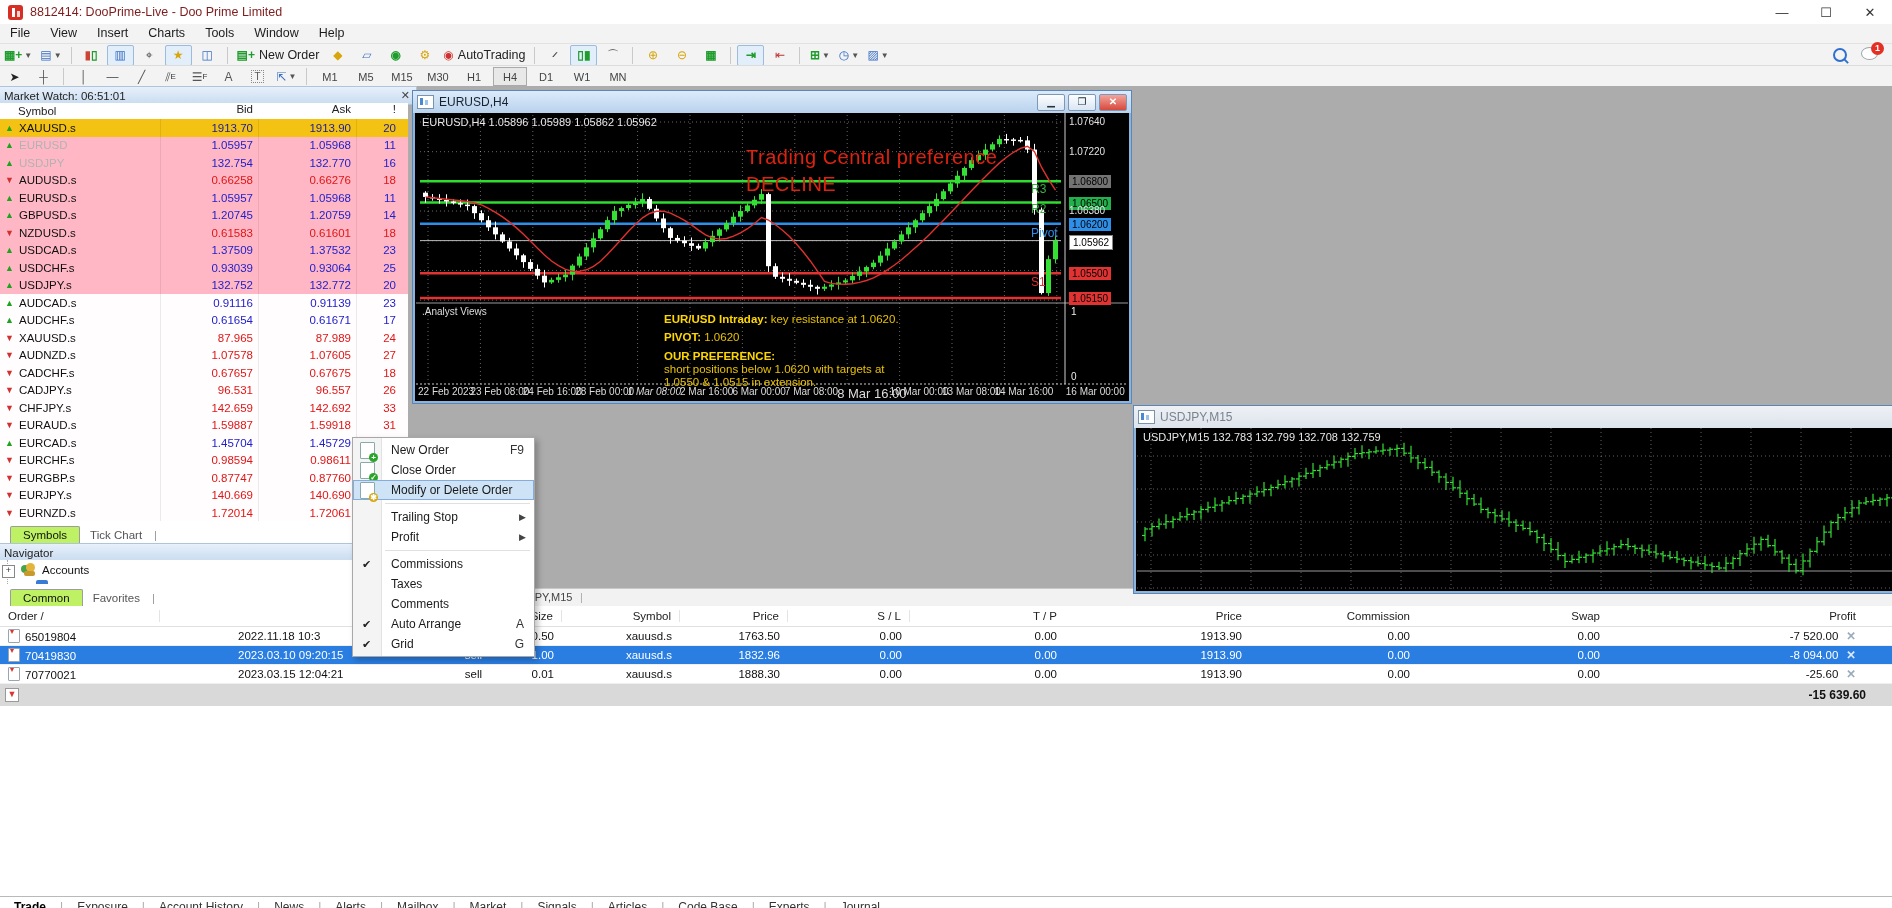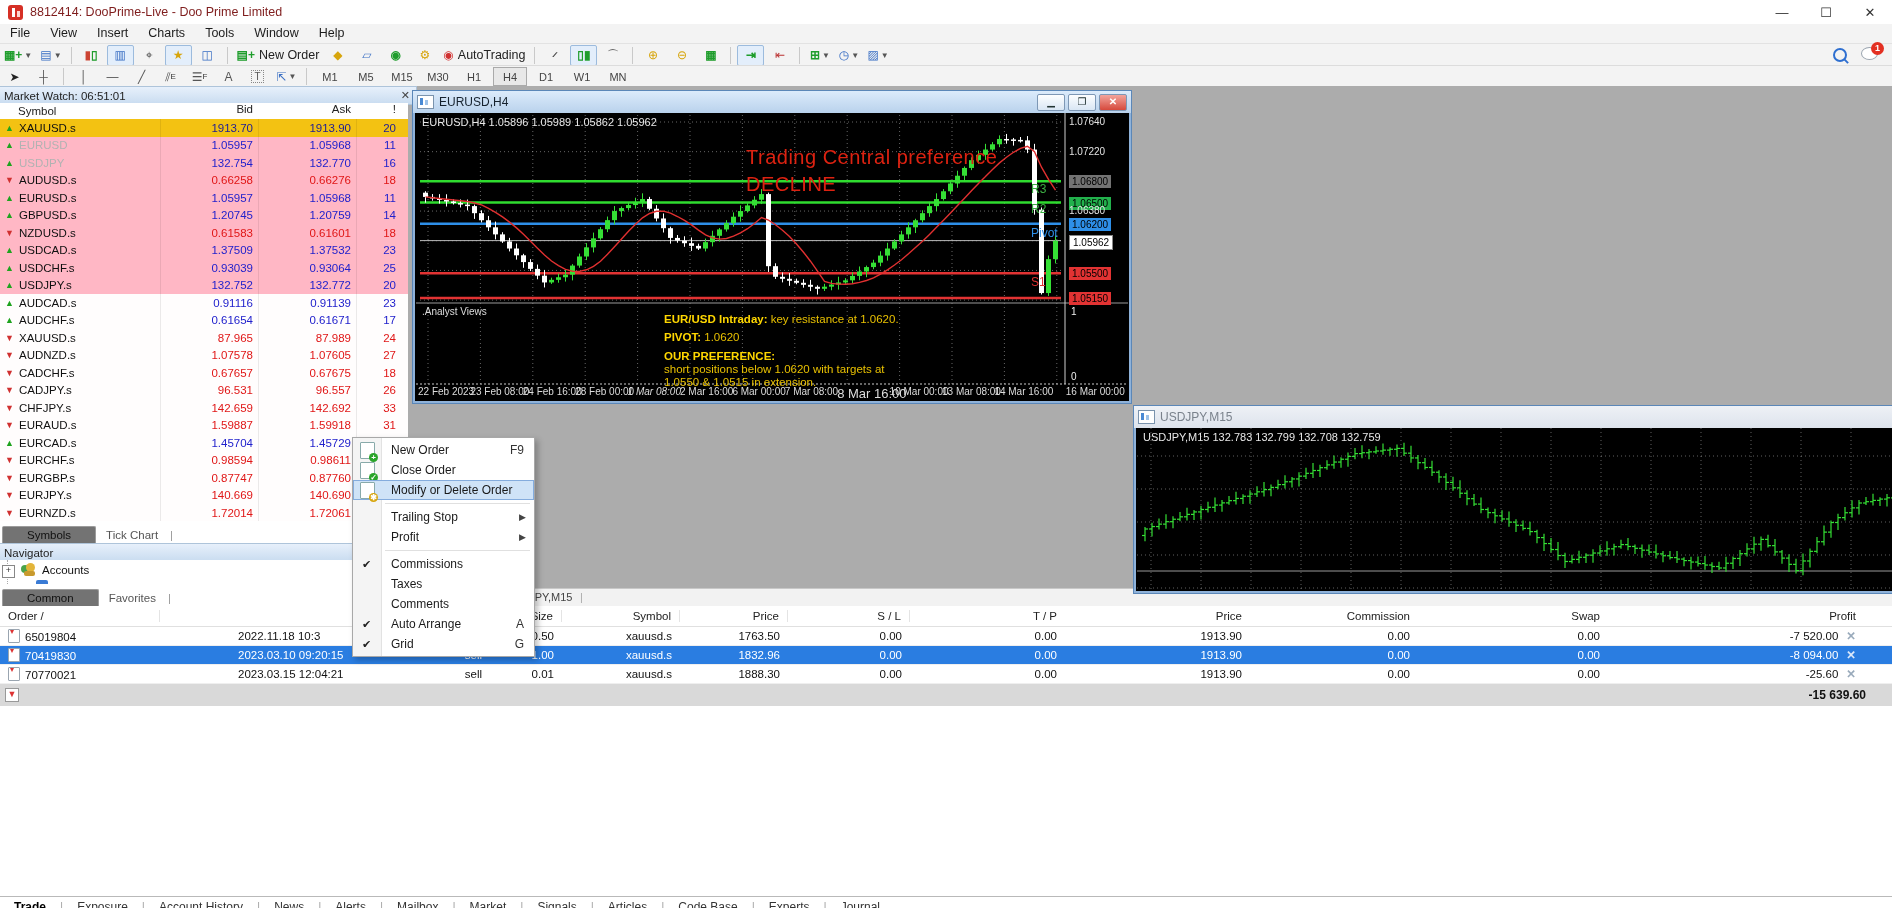--- a/index.html
+++ b/index.html
@@ -52,21 +52,21 @@
   .mwc3{width:46px;text-align:right;box-sizing:border-box;padding-right:6px}
   .mw-row{display:flex;height:17.5px;align-items:center;font-size:11.5px}
   .mw-row .mwc1,.mw-row .mwc2,.mw-row .mwc3{border-left:1px solid rgba(0,0,0,0.08);height:100%;display:flex;align-items:center;justify-content:flex-end}
   .bg-gold{background:#f3c212}.bg-pink{background:#ffb7c5}.bg-white{background:#fffdfd}
   .num-blue{color:#2121cc}.num-red{color:#e01616}.num-navy{color:#1c1c96}
   .sym{color:#101010;margin-left:4px}.sym.muted{color:#b2b2b2}
   .dir{font-size:9px;width:11px;display:inline-block;text-align:center}
   .dir.up{color:#1ea31e}.dir.down{color:#d03030}
   .tabs-row{background:#ffffff;display:flex;align-items:flex-end;font-size:11.5px;border-bottom:1px solid #d0d0d0}
   #symbols-tabs{left:0;top:521px;width:408px;height:22px}
-  .tab-box{border:1px solid #9c9c9c;border-bottom:none;background:#737373;padding:2px 24px;margin-left:2px;border-radius:2px 2px 0 0;color:#111}
+  .tab-box{border:1px solid #9c9c9c;border-bottom:none;background:#bef264;padding:2px 12px;margin-left:10px;border-radius:2px 2px 0 0;color:#111}
   .tab-plain{padding:2px 10px;color:#555}
   .tab-sep{color:#999;padding:2px 2px}
   
   #nav-title{left:0;top:543px;width:408px;height:17px}
   #nav-body{left:0;top:560px;width:408px;height:24px;background:#fff;overflow:hidden}
   .tree-line{position:absolute;left:7px;top:0;height:24px;border-left:1px dotted #aaa}
   #nav-expand{position:absolute;left:2px;top:5px;width:11px;height:11px;border:1px solid #888;background:#fff;
               font-size:9px;line-height:9px;text-align:center;color:#333}
   #accounts-icon{position:absolute;left:20px;top:3px;width:16px;height:14px}
   #accounts-icon i{position:absolute;border-radius:50%}

